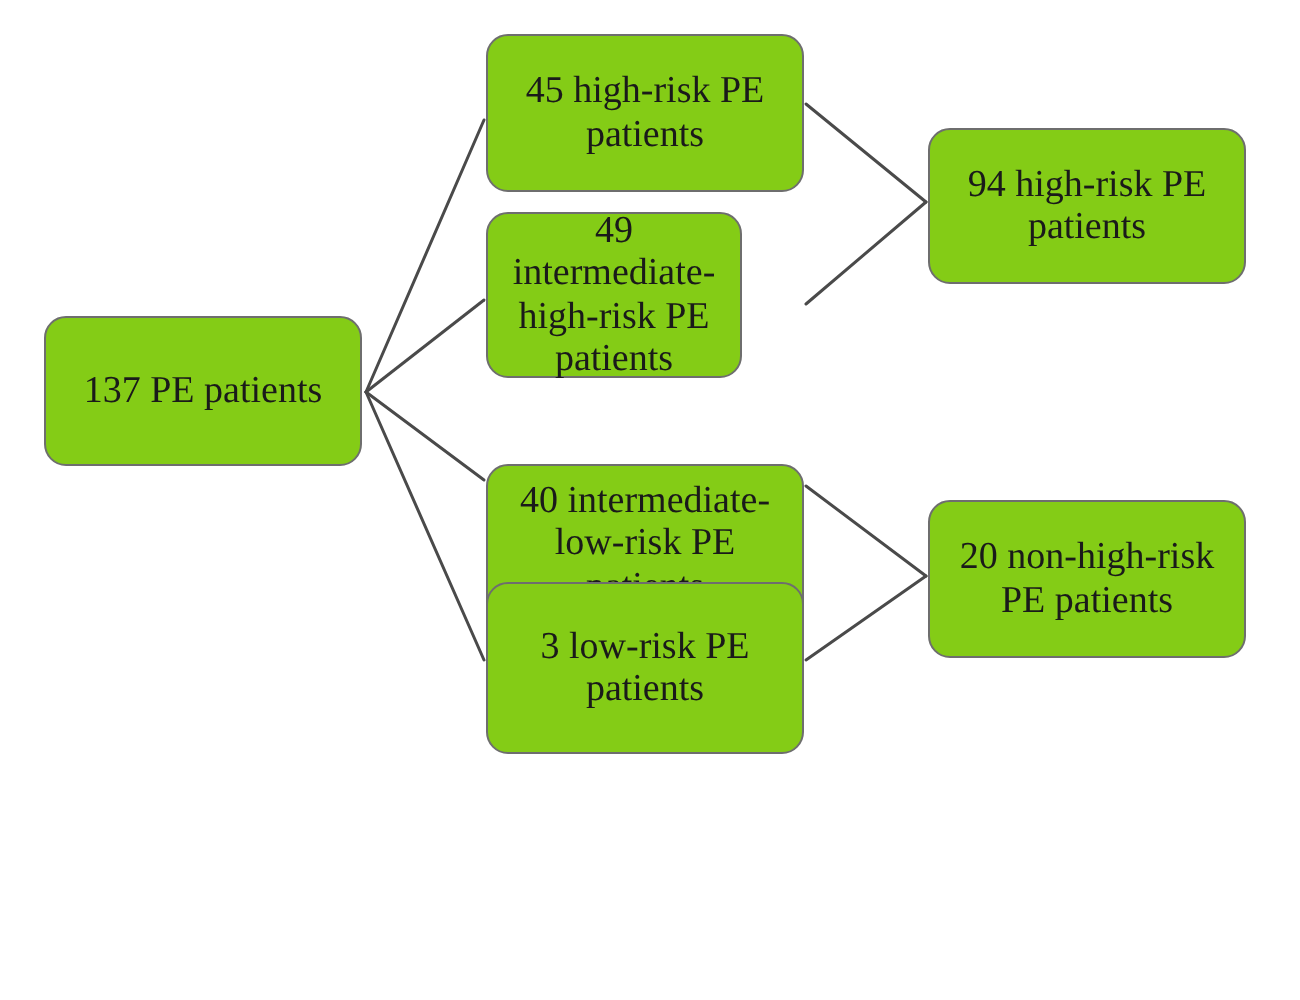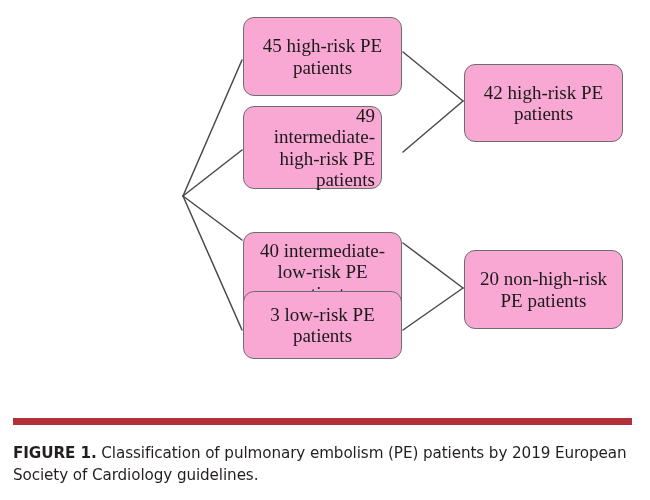--- a/index.html
+++ b/index.html
@@ -37,44 +37,44 @@
     width: 650px;
     height: 400px;
     pointer-events: none;
   }
 
   .node-box {
     position: absolute;
     box-sizing: border-box;
     border: 1.4px solid #6e6e6e;
     border-radius: 11px;
-    background: #f9a8d4;
+    background: #84cc16;
     display: flex;
     align-items: center;
     justify-content: center;
     text-align: center;
     font-family: "Liberation Serif", serif;
     font-size: 19px;
     line-height: 1.13;
     color: #1a1a1a;
     padding: 2px 6px;
   }
   .node-label {
     display: block;
     width: 100%;
     white-space: pre-line;
   }
 
   
   #node-root        { left: 22px;  top: 158px; width: 159px; height: 75px; }
 
   #node-high        { left: 243px; top: 17px;  width: 159px; height: 79px; }
-  #node-int-high    { left: 243px; top: 106px; width: 139px; height: 83px; text-align: right; }
+  #node-int-high    { left: 243px; top: 106px; width: 128px; height: 83px; }
   #node-int-low     { left: 243px; top: 200px; width: 159px; height: 80px; margin-top: 32px; }
-  #node-low         { left: 243px; top: 291px; width: 159px; height: 68px; }
+  #node-low         { left: 243px; top: 291px; width: 159px; height: 86px; }
 
   #node-high-total  { left: 464px; top: 64px;  width: 159px; height: 78px; }
   #node-nonhigh-tot { left: 464px; top: 250px; width: 159px; height: 79px; }
 
   
   #caption-block {
     position: absolute;
     left: 0;
     top: 400px;
     width: 650px;
@@ -119,20 +119,23 @@
         <line x1="183" y1="196" x2="242" y2="330"></line>
 
         <line x1="403" y1="52" x2="463" y2="101"></line>
         <line x1="403" y1="152" x2="463" y2="101"></line>
 
         <line x1="403" y1="243" x2="463" y2="288"></line>
         <line x1="403" y1="330" x2="463" y2="288"></line>
       </g>
     </svg>
 
+    <div class="node-box" id="node-root">
+      <span class="node-label">137 PE patients</span>
+    </div>
 
     <div class="node-box" id="node-high">
       <span class="node-label">45 high-risk PE
 patients</span>
     </div>
 
     <div class="node-box" id="node-int-high">
       <span class="node-label">49 intermediate-
 high-risk PE
 patients</span>
@@ -143,29 +146,25 @@
 low-risk PE
 patients</span>
     </div>
 
     <div class="node-box" id="node-low">
       <span class="node-label">3 low-risk PE
 patients</span>
     </div>
 
     <div class="node-box" id="node-high-total">
-      <span class="node-label">42 high-risk PE
+      <span class="node-label">94 high-risk PE
 patients</span>
     </div>
 
     <div class="node-box" id="node-nonhigh-tot">
       <span class="node-label">20 non-high-risk
 PE patients</span>
     </div>
 
   </div>
 
-  <div id="caption-block">
-    <div id="caption-rule"></div>
-    <div id="caption-text"><span id="caption-label">FIGURE 1.</span><span> Classification of pulmonary embolism (PE) patients by 2019 European Society of Cardiology guidelines.</span></div>
-  </div>
 
 </div>
 
 </body></html>

